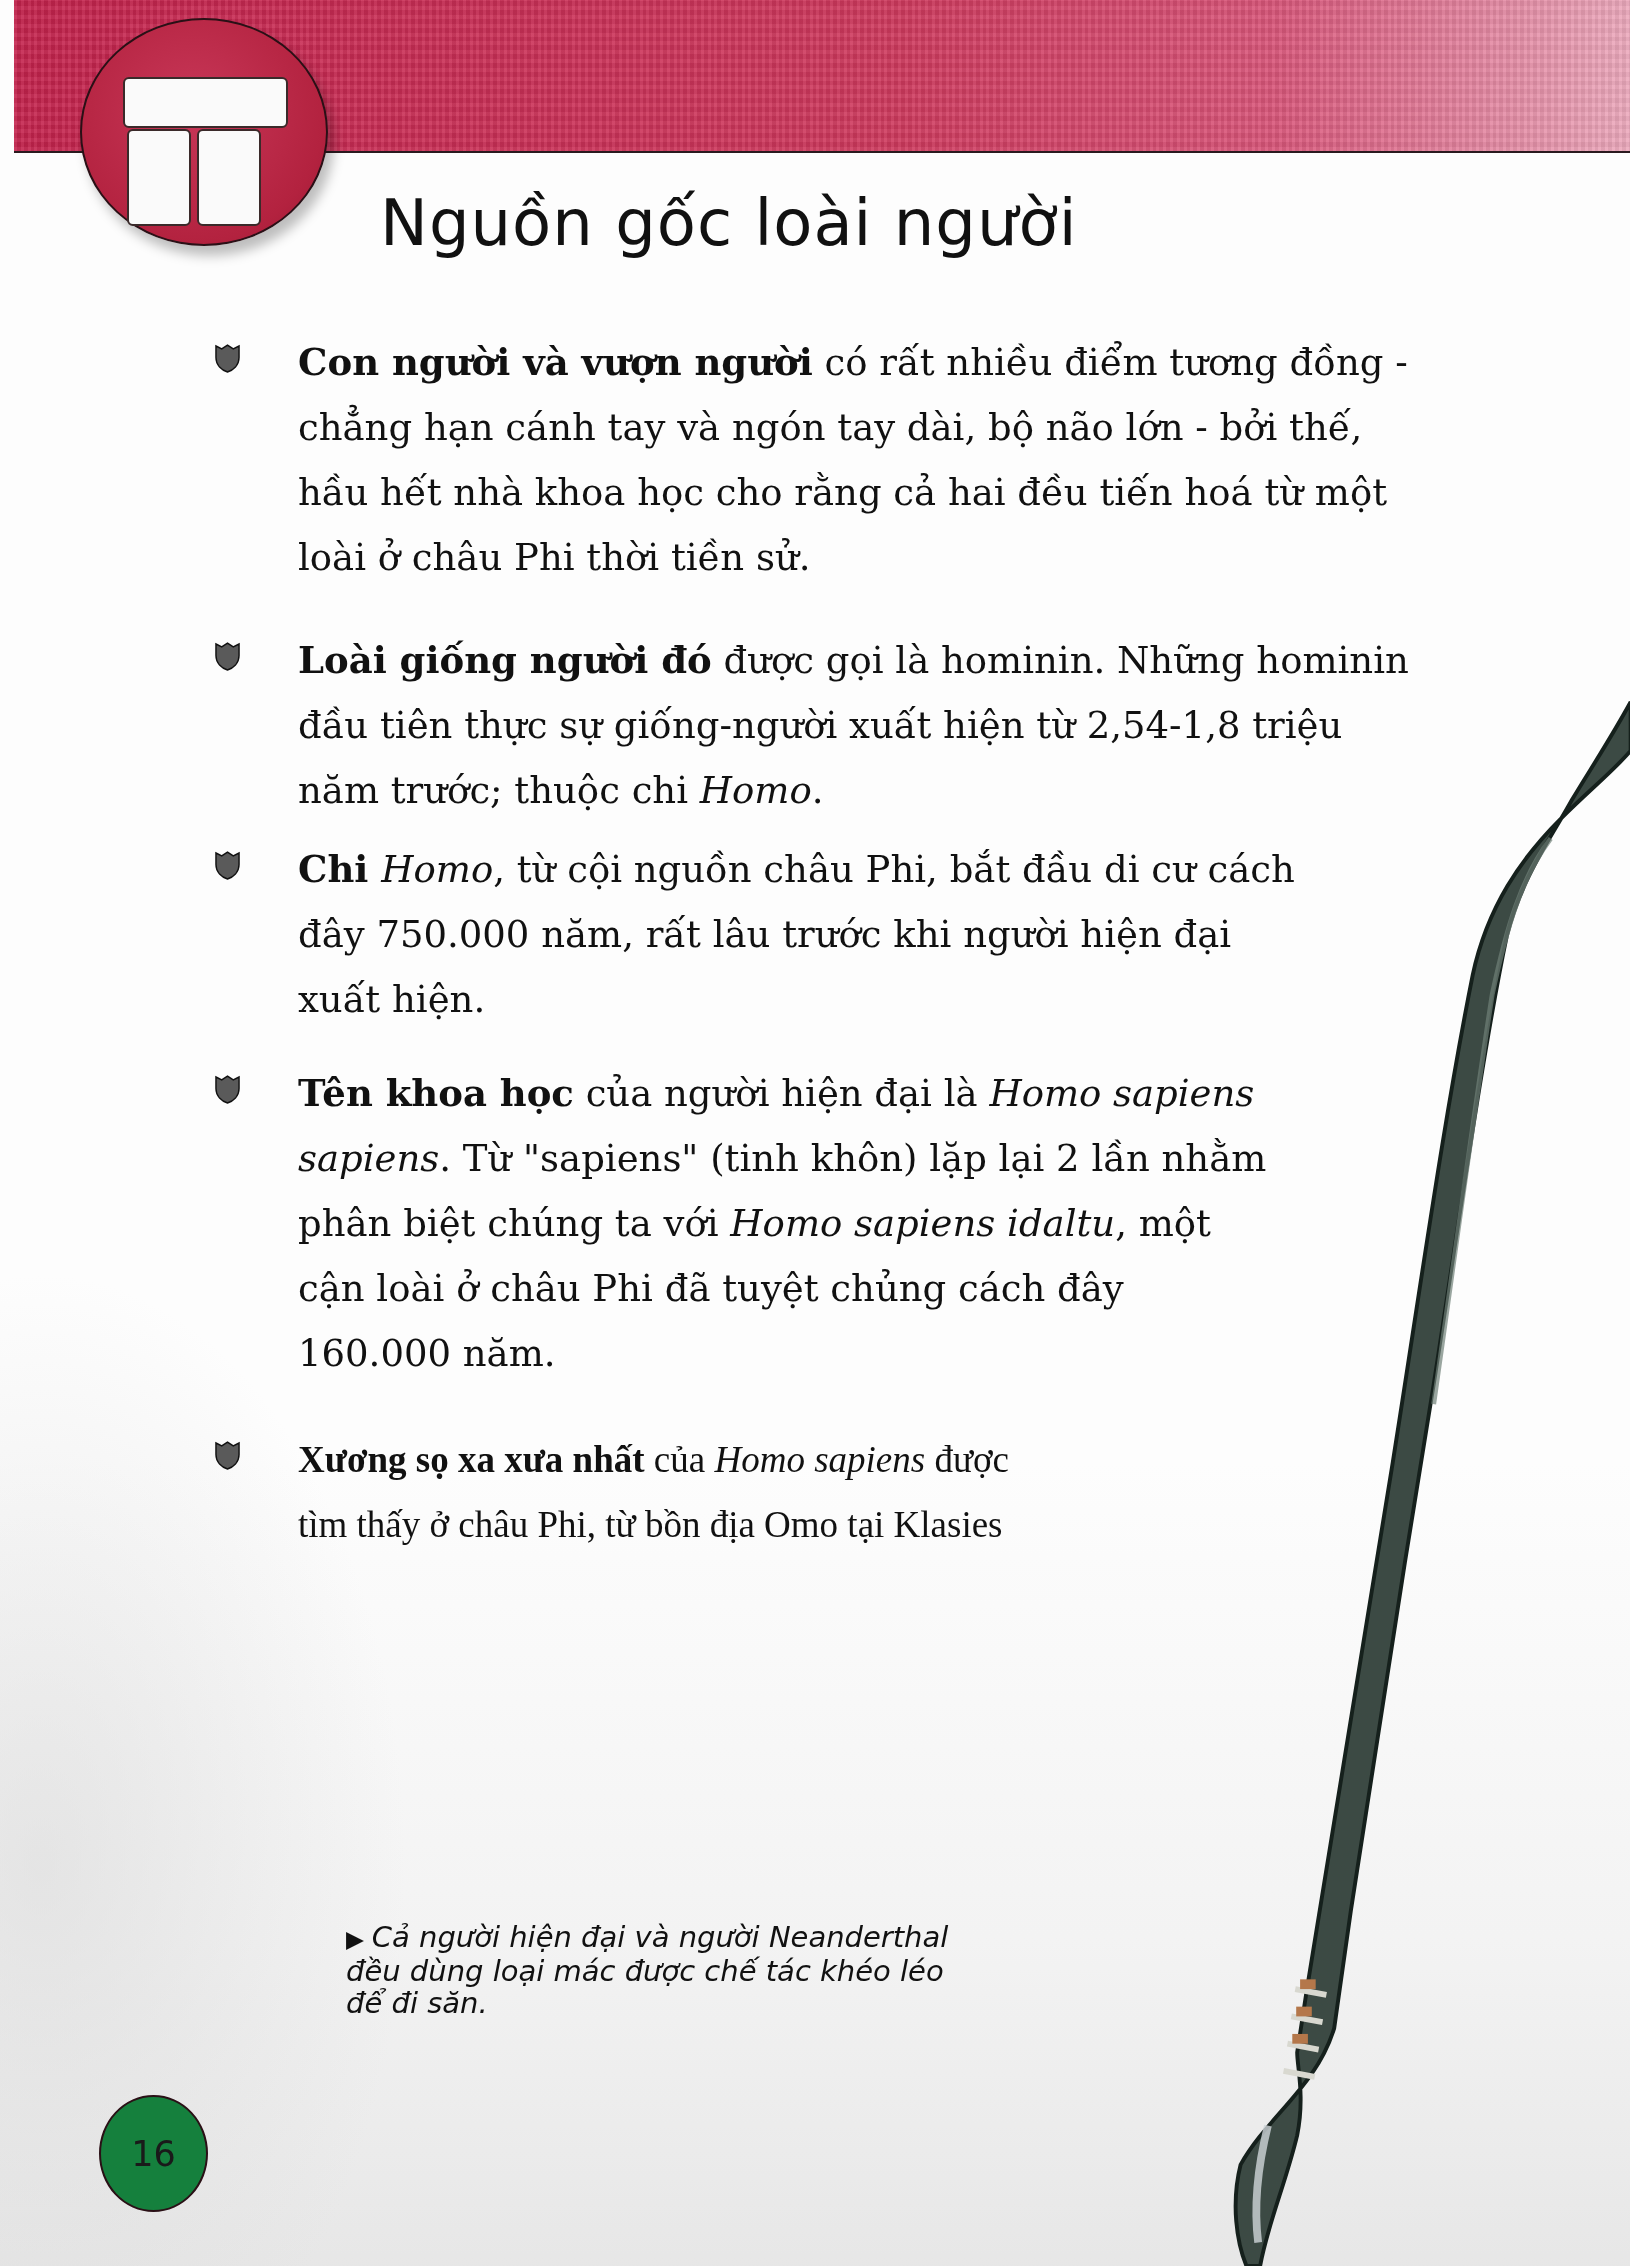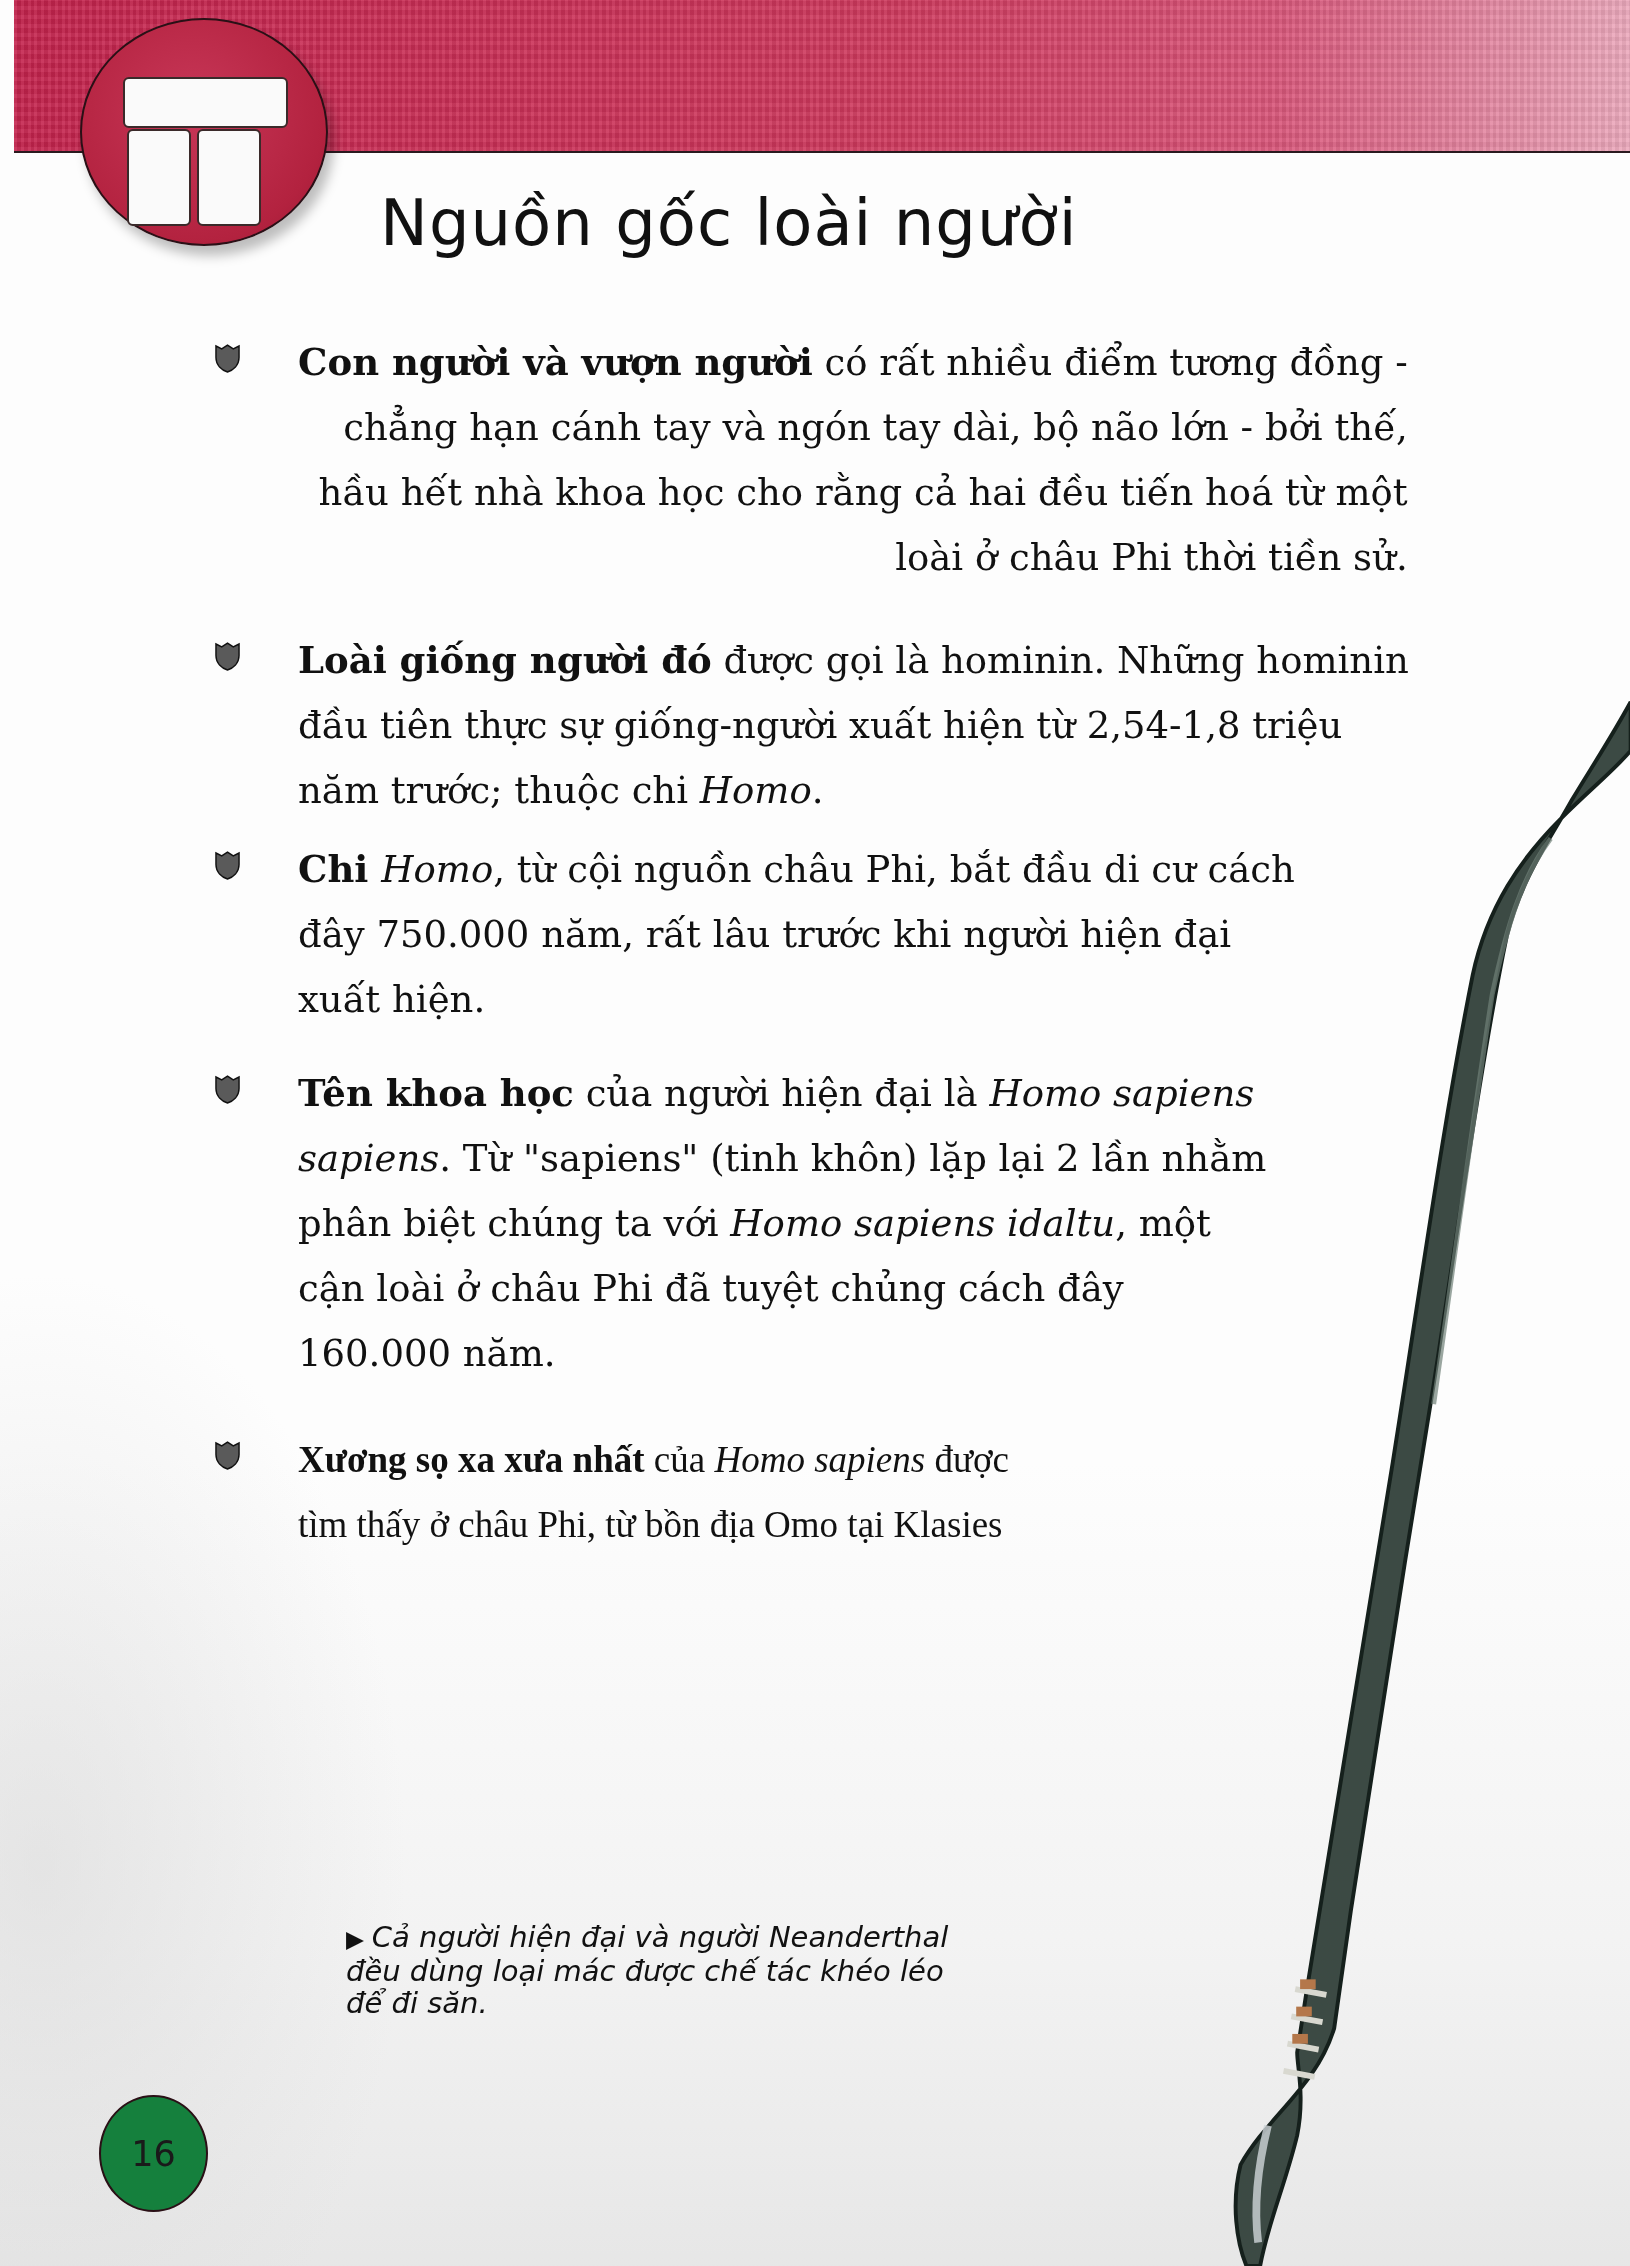--- a/index.html
+++ b/index.html
@@ -40,21 +40,21 @@
   .title {
     position: absolute; left: 368px; top: 174px;
     font-family: "DejaVu Sans", sans-serif;
     font-size: 64px; letter-spacing: 1px; color: #111; margin: 12px; font-weight: normal;
   }
   .bullets { position: absolute; left: 215px; top: 330px; width: 1268px; }
   .bullet { position: relative; margin: 0; padding-left: 83px; font-size: 37px; line-height: 65px; }
   .bullet .shield {
     position: absolute; left: 0; top: 13.7px; width: 25px; height: 29px;
   }
-  .b1 { position: absolute; top: 0; text-align: right; }
+  .b1 { position: absolute; top: 0; }
   .b2 { position: absolute; top: 298px; }
   .b3 { position: absolute; top: 507px; }
   .b4 { position: absolute; top: 731px; }
   .b5 { position: absolute; top: 1097px; font-family: Liberation Serif, serif; }
   .bullet b { font-weight: bold; }
   .bullet i { font-style: italic; }
   .line { display: block; white-space: nowrap; }
 
   .caption {
     position: absolute; left: 346px; top: 1921px; width: 702px;

